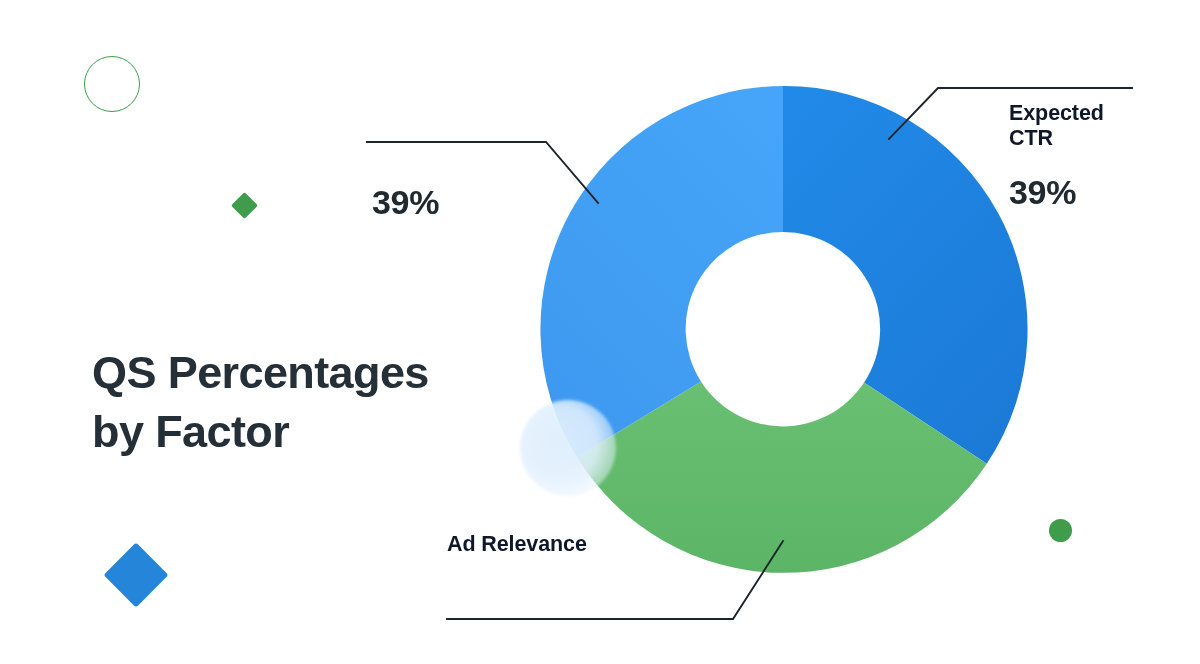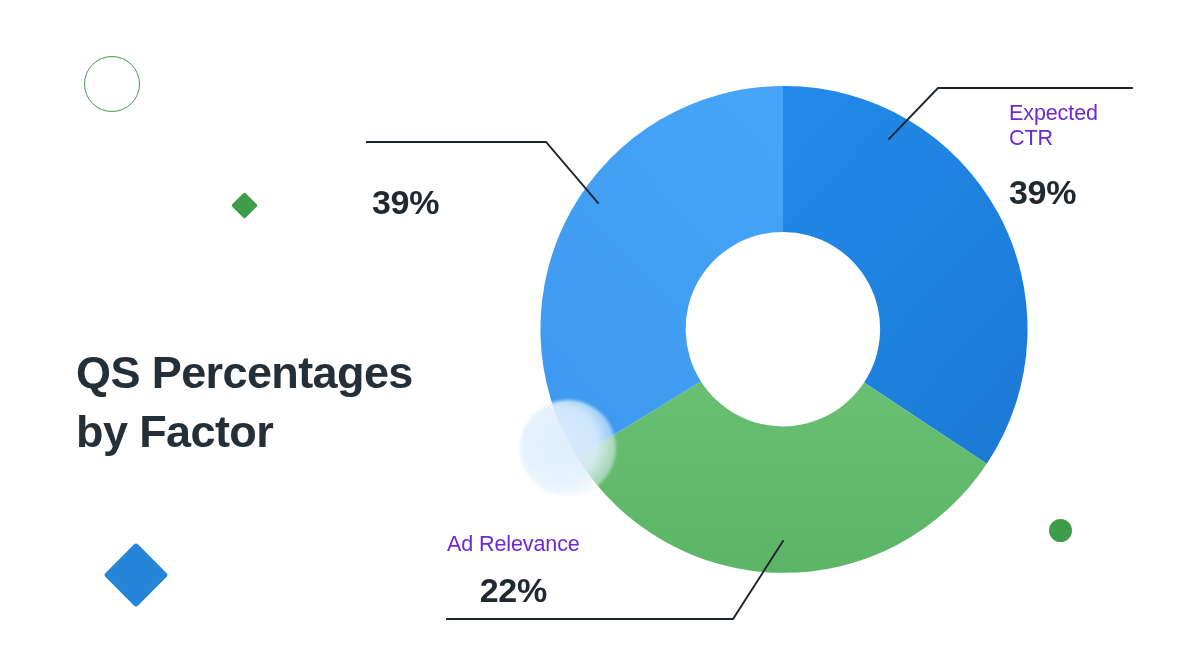--- a/index.html
+++ b/index.html
@@ -43,42 +43,42 @@
   .glow-blob{
     width:96px;height:96px;border-radius:50%;
     left:520px;top:400px;
     background:radial-gradient(circle at 42% 45%, rgba(222,238,252,.96) 0%, rgba(226,240,253,.88) 48%, rgba(232,244,254,.45) 74%, rgba(255,255,255,0) 100%);
     filter:blur(1.5px);
   }
 
   
   #title{
     position:absolute;
-    left:76px;top:343px;
+    left:92px;top:343px;
     width:430px;
     font-size:45px;
     font-weight:700;
     line-height:1.32;
     letter-spacing:-0.6px;
     color:#252f38;
     white-space:pre-line;
   }
 
   
   #chart-svg{position:absolute;left:0;top:0;}
 
   
   .callout{position:absolute;color:#242c34;}
   .callout .cl-name{
     font-size:21.5px;
-    font-weight:400;
+    font-weight:700;
     line-height:1.17;
     letter-spacing:-0.1px;
     white-space:pre-line;
-    color:#6d28d9;
+    color:#0f172a;
   }
   .callout .cl-value{
     font-size:34px;
     font-weight:700;
     letter-spacing:-0.3px;
     color:#202830;
   }
 
   #callout-ctr{left:1009px;top:101px;}
   #callout-ctr .cl-value{margin-top:22px;}
@@ -150,16 +150,15 @@
 CTR</div>
     <div class="cl-value">39%</div>
   </div>
 
   <div class="callout" id="callout-lpe">
     <div class="cl-value">39%</div>
   </div>
 
   <div class="callout" id="callout-adrel">
     <div class="cl-name">Ad Relevance</div>
-    <div class="cl-value">22%</div>
   </div>
 
 </div>
 
 </body></html>

